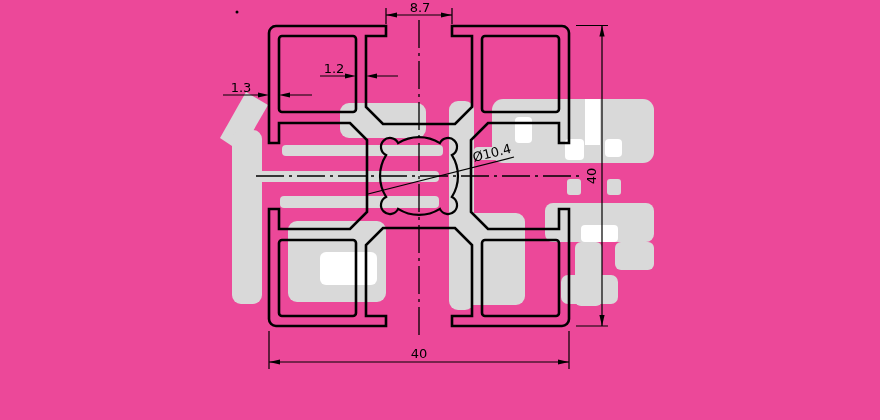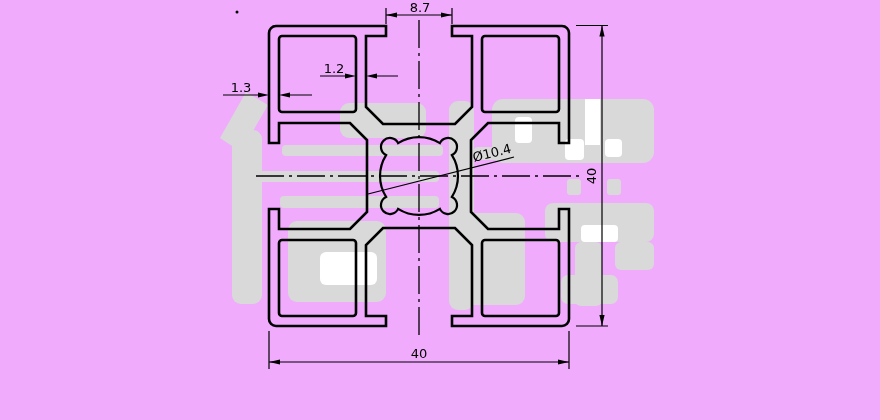--- a/index.html
+++ b/index.html
@@ -1,19 +1,19 @@
 <!DOCTYPE html>
 <html><head>
 <meta charset="utf-8">
 <style>
   html,body{margin:0;padding:0;background:#fff;}
   .canvas{
     position:relative;
     width:880px;height:420px;
-    background:#f0abfc;
+    background:#ec4899;
     font-family:"DejaVu Sans","Liberation Sans",sans-serif;
     overflow:hidden;
   }
   svg{display:block}
   .dim-text{
     font-family:"DejaVu Sans","Liberation Sans",sans-serif;
     font-size:13px;
     fill:#000;
   }
 </style>

